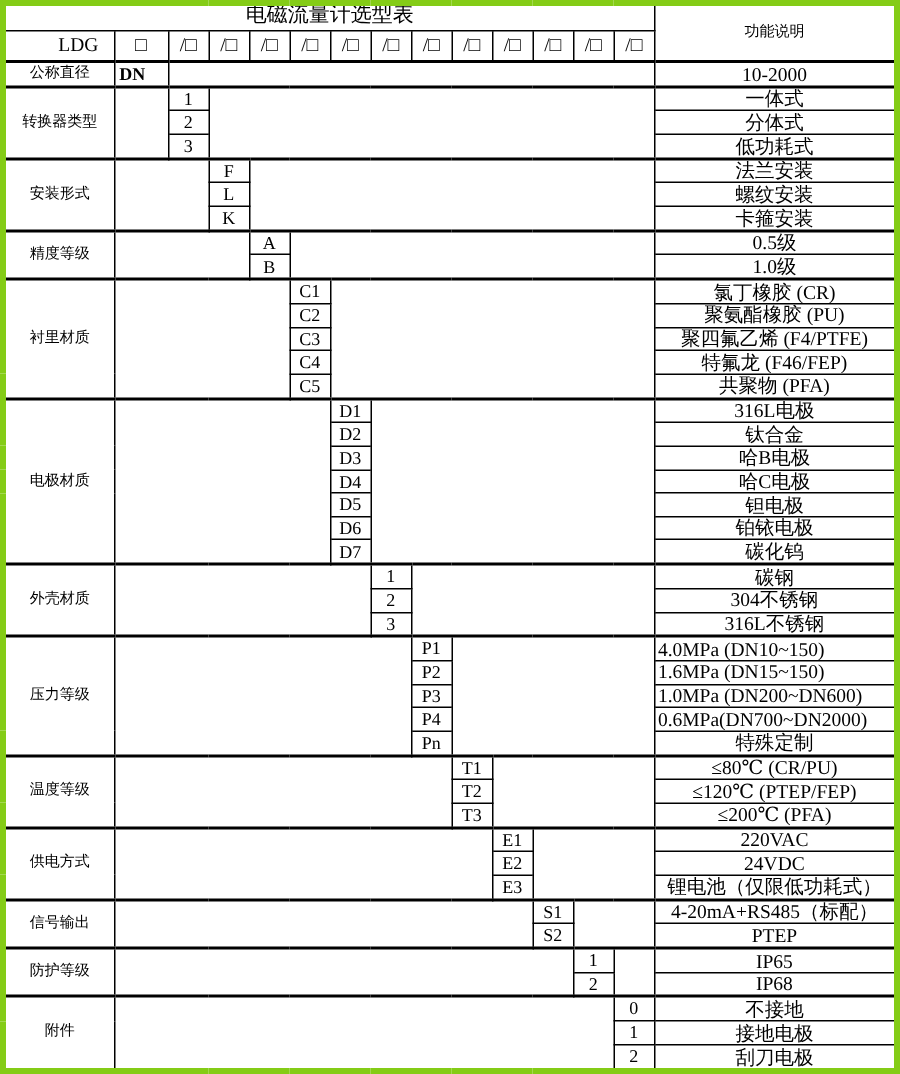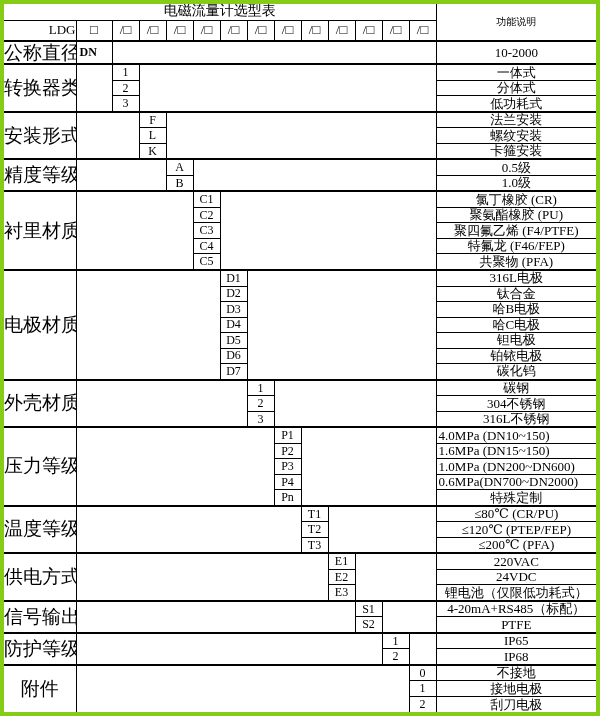--- a/index.html
+++ b/index.html
@@ -23,22 +23,22 @@
     line-height: 1.05;
     padding: 0;
     overflow: hidden;
     white-space: nowrap;
   }
   tr.bs td { border-top: 2px solid #000; }     
   tr.title-row { height: 18px; }
   tr.ldg-row   { height: 21px; }
   td.title { font-size: 14px; }
   td.fn    { font-size: 10px; }
-  td.cat   { font-size: 19px; }
-  td.cat-l { text-align: right; padding-left: 25px; font-size: 13px; margin-left: 40px; }
+  td.cat   { font-size: 10px; }
+  td.cat-l { text-align: center; padding-left: 25px; font-size: 13px; margin-left: 40px; }
   td.code  { font-size: 12px; }
   td.dn    { text-align: left; padding-left: 3px; font-weight: bold; }
   td.box   { font-size: 13px; }
   td.desc.al { text-align: left; padding-left: 2px; }
 </style>
 </head>
 <body>
 
 <table class="selector">
   <colgroup>
@@ -263,21 +263,21 @@
 
   <tr class="bs">
     <td class="cat" rowspan="2">信号输出</td>
     <td colspan="10" rowspan="2"></td>
     <td class="code">S1</td>
     <td colspan="2" rowspan="2"></td>
     <td class="desc">4-20mA+RS485（标配）</td>
   </tr>
   <tr>
     <td class="code">S2</td>
-    <td class="desc">PTFE</td>
+    <td class="desc">PTEP</td>
   </tr>
 
   <tr class="bs">
     <td class="cat" rowspan="2">防护等级</td>
     <td colspan="11" rowspan="2"></td>
     <td class="code">1</td>
     <td rowspan="2"></td>
     <td class="desc">IP65</td>
   </tr>
   <tr>

